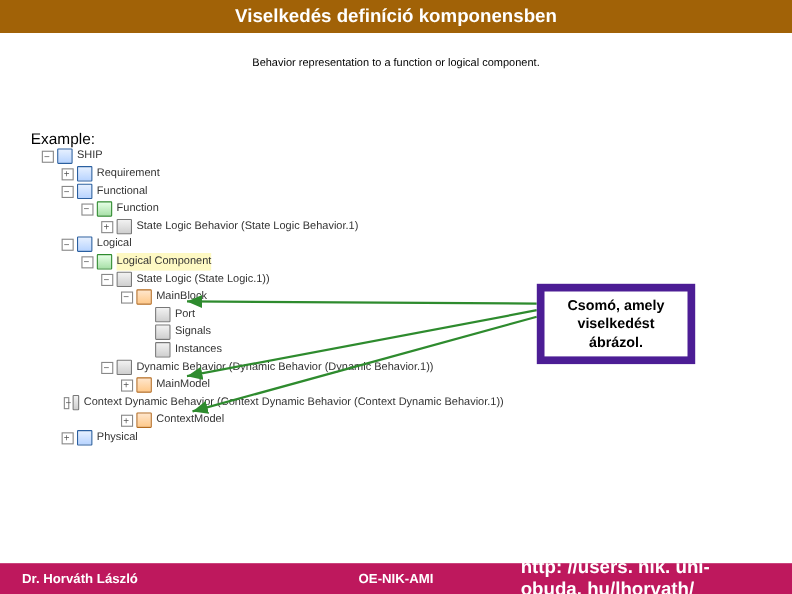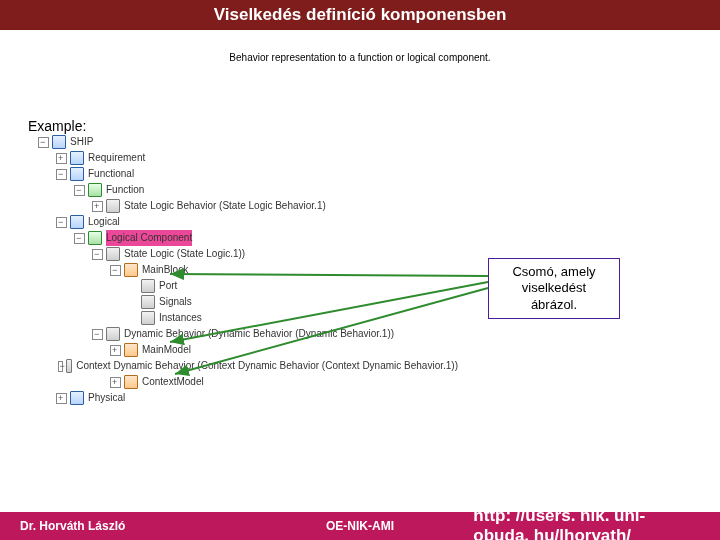--- a/index.html
+++ b/index.html
@@ -1,32 +1,32 @@
 <!DOCTYPE html>
 <html><head>
 <meta charset="utf-8">
 <style>
   html,body{margin:0;padding:0;background:#fff;font-family:Arial,Helvetica,sans-serif;}
   .slide{position:relative;width:720px;height:540px;overflow:hidden;}
-  .title-bar{position:absolute;left:0;top:0;width:720px;height:30px;background:#7f1d1d;display:flex;align-items:center;justify-content:center;}
+  .title-bar{position:absolute;left:0;top:0;width:720px;height:30px;background:#a16207;display:flex;align-items:center;justify-content:center;}
   .title-bar span{color:#fff;font-size:17px;font-weight:bold;text-align:center;}
   .subtitle{position:absolute;left:0;top:52px;width:720px;text-align:center;font-size:10px;color:#000;}
   .example{position:absolute;left:28px;top:118px;font-size:14px;color:#000;}
   .tree{position:absolute;left:38px;top:134px;width:420px;font-size:10px;line-height:1.6;color:#333;}
   .tree-row{white-space:nowrap;display:flex;align-items:center;height:16px;filter:blur(0.4px);}
   .tree-row .pad{display:inline-block;}
   .tg{display:inline-block;width:9px;height:9px;border:1px solid #888;background:#fff;margin-right:3px;position:relative;}
   .tg::before{content:"+";position:absolute;left:1px;top:-3px;font-size:9px;color:#555;}
   .tg.minus::before{content:"−";}
   .ic{display:inline-block;width:12px;height:12px;margin-right:4px;border:1px solid #2a5fa0;background:linear-gradient(180deg,#e6f0ff,#b8d4ff);border-radius:1px;}
   .ic.green{border-color:#2e8b2e;background:linear-gradient(180deg,#e6ffe6,#a8e0a8);}
   .ic.grey{border-color:#777;background:linear-gradient(180deg,#f2f2f2,#cfcfcf);}
   .ic.orange{border-color:#b56b1e;background:linear-gradient(180deg,#ffe6cc,#ffc98a);}
-  .hl{background:#ec4899;}
-  .callout{position:absolute;left:488px;top:258px;width:118px;border:1px solid #4c1d95;padding:5px 6px;font-size:13px;text-align:center;line-height:1.25;background:#fff;}
+  .hl{background:#fef9c3;}
+  .callout{position:absolute;left:488px;top:258px;width:118px;border:7px solid #4c1d95;padding:5px 6px;font-size:13px;text-align:center;line-height:1.25;background:#fff;font-weight:bold;}
   .source{position:absolute;left:98px;top:420px;font-size:10px;color:#555;}
   .footer{position:absolute;left:0;bottom:0;width:720px;height:28px;background:#be185d;display:flex;align-items:center;}
   .footer .l{color:#fff;font-size:12px;font-weight:bold;flex:1;padding-left:20px;}
   .footer .c{color:#fff;font-size:12px;font-weight:bold;flex:1;text-align:center;}
   .footer .r{color:#fff;font-size:17px;font-weight:bold;flex:1;text-align:left;padding-right:20px;}
   svg.arrows{position:absolute;left:0;top:0;width:720px;height:540px;pointer-events:none;}
 </style>
 </head>
 <body>
 <div class="slide">

